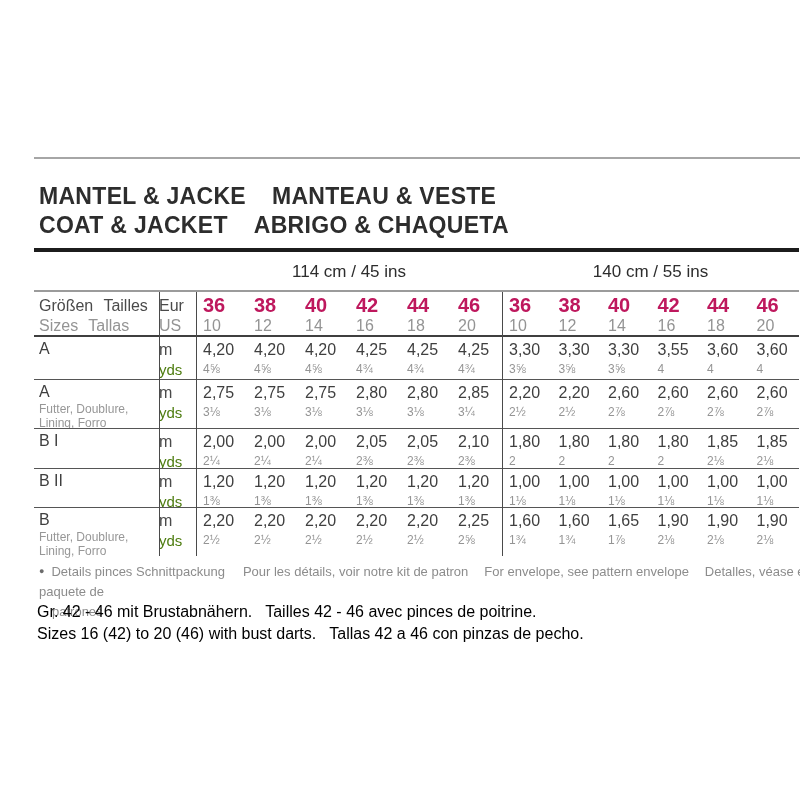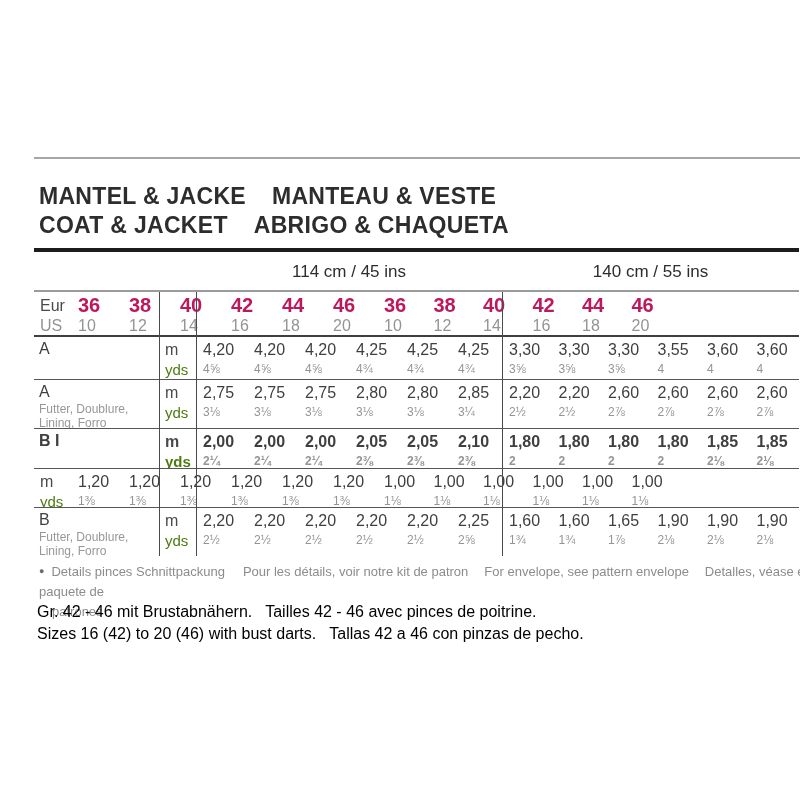--- a/index.html
+++ b/index.html
@@ -18,26 +18,26 @@
   .ghead.g114h{left:172px;width:306px;}
   .ghead.g140h{left:478px;width:297px;}
 
   .table{position:absolute;left:10px;top:290px;width:765px;height:266px;
          border-top:2px solid #9b9b9b;box-sizing:border-box;}
   .vline{position:absolute;top:0;bottom:0;width:1px;background:#4a4a4a;}
   .v1{left:125px;} .v2{left:162px;} .v3{left:468px;}
 
   .r{display:flex;box-sizing:border-box;overflow:hidden;}
   .r.sizes{height:45px;border-bottom:2px solid #3f3f3f;padding-top:3px;}
-  .r.h42{height:42px;} .r.h49{height:49px;} .r.h40{height:40px;font-weight:bold;} .r.h39{height:39px;} .r.h51{height:51px;}
+  .r.h42{height:42px;} .r.h49{height:49px;} .r.h40{height:40px;} .r.h39{height:39px;} .r.h51{height:51px;}
   .r.body{padding-top:2px;}
   .r.body + .r.body{border-top:1px solid #555;}
 
   .lc{width:125px;box-sizing:border-box;padding-left:5px;}
-  .uc{width:37px;box-sizing:border-box;padding-left:6px;}
+  .uc{width:37px;box-sizing:border-box;}
   .g114{width:306px;display:flex;}
   .g140{width:297px;display:flex;}
   .g114 .vc{width:51px;} .g140 .vc{width:49.5px;}
   .vc{box-sizing:border-box;padding-left:7px;}
 
   .hl1{display:block;font-size:16px;color:#4a4a4a;line-height:21px;word-spacing:6px;white-space:nowrap;}
   .hl2{display:block;font-size:16px;color:#949494;line-height:20px;word-spacing:6px;white-space:nowrap;}
   .ev{display:block;font-size:20px;font-weight:700;color:#be185d;line-height:21px;}
   .uv{display:block;font-size:16px;color:#949494;line-height:20px;}
 
@@ -73,20 +73,24 @@
 
   <div class="ghead g114h">114 cm / 45 ins</div>
   <div class="ghead g140h">140 cm / 55 ins</div>
 
   <div class="table">
     <div class="vline v1"></div>
     <div class="vline v2"></div>
     <div class="vline v3"></div>
 
     <div class="r sizes">
+      <div class="lc">
+        <span class="hl1">Größen Tailles</span>
+        <span class="hl2">Sizes Tallas</span>
+      </div>
       <div class="uc">
         <span class="hl1">Eur</span>
         <span class="hl2">US</span>
       </div>
       <div class="g114">
           <div class="vc">
             <span class="ev">36</span>
             <span class="uv">10</span>
           </div>
           <div class="vc">
@@ -324,20 +328,25 @@
             <span class="yv">2⅛</span>
           </div>
           <div class="vc">
             <span class="mv">1,85</span>
             <span class="yv">2⅛</span>
           </div>
         </div>
     </div>
 
     <div class="r body h39">
+      <div class="lc">
+        <span class="rl">B II</span>
+        <span class="sub"></span>
+        <span class="sub"></span>
+      </div>
       <div class="uc">
         <span class="um">m</span>
         <span class="uy">yds</span>
       </div>
       <div class="g114">
           <div class="vc">
             <span class="mv">1,20</span>
             <span class="yv">1⅜</span>
           </div>
           <div class="vc">

